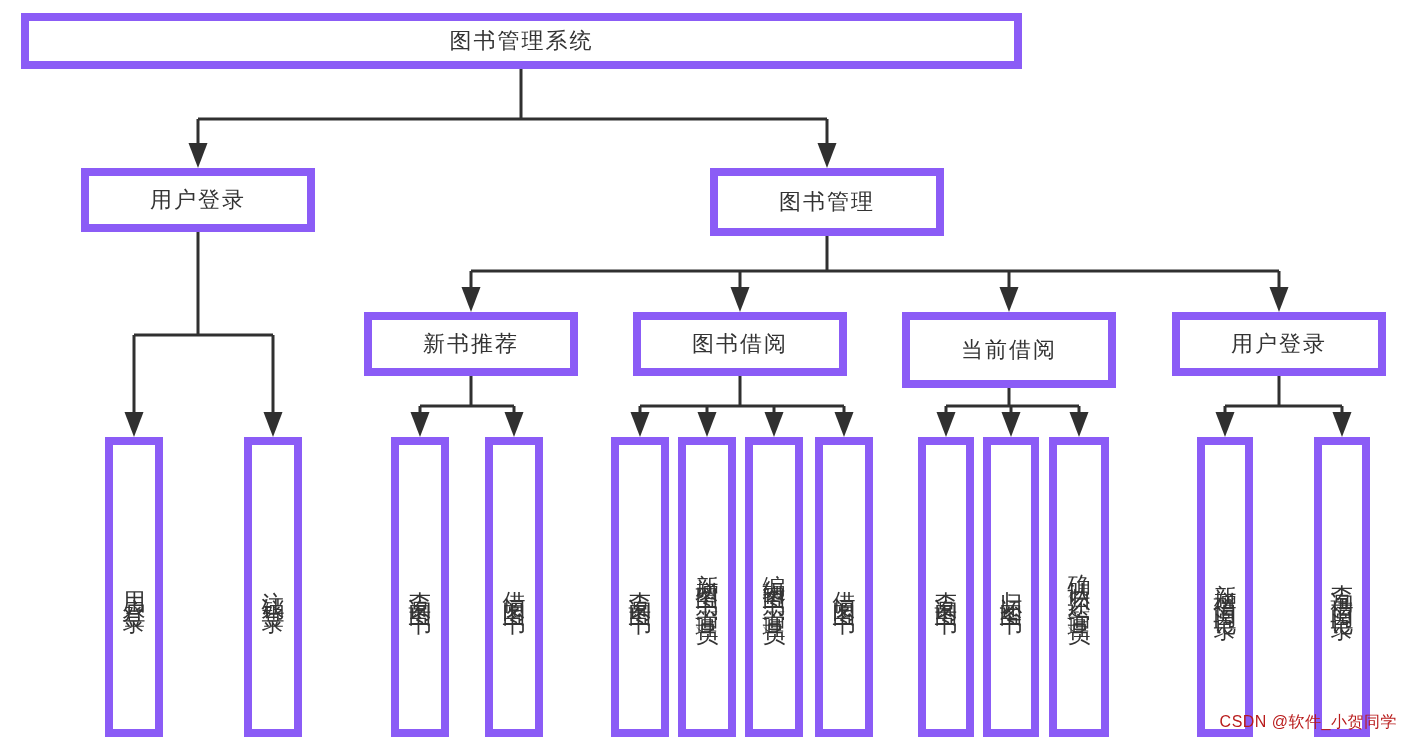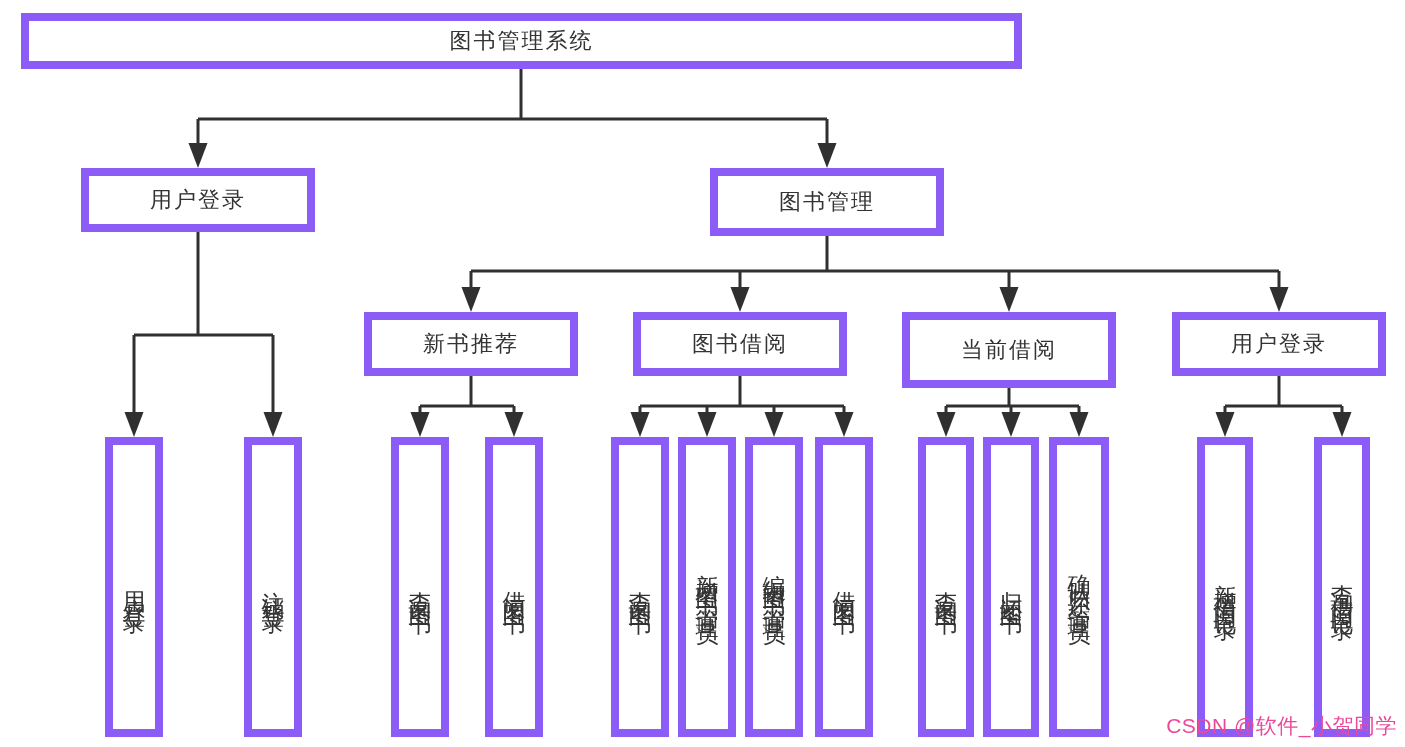--- a/index.html
+++ b/index.html
@@ -35,23 +35,23 @@
     writing-mode:vertical-rl;
     text-orientation:mixed;
     font-size:23px;
     letter-spacing:7px;
     line-height:1;
     white-space:nowrap;
   }
   .watermark {
     position:absolute;
     right:8px; top:712px;
-    font-size:21px;
+    font-size:16px;
     letter-spacing:0.5px;
-    color:#ec4899;
+    color:#b91c1c;
     z-index:5;
     white-space:nowrap;
   }
 </style>
 </head>
 <body>
 
 <div class="canvas">
 
   <svg class="connectors" width="1405" height="747" viewBox="0 0 1405 747" xmlns="http://www.w3.org/2000/svg">

